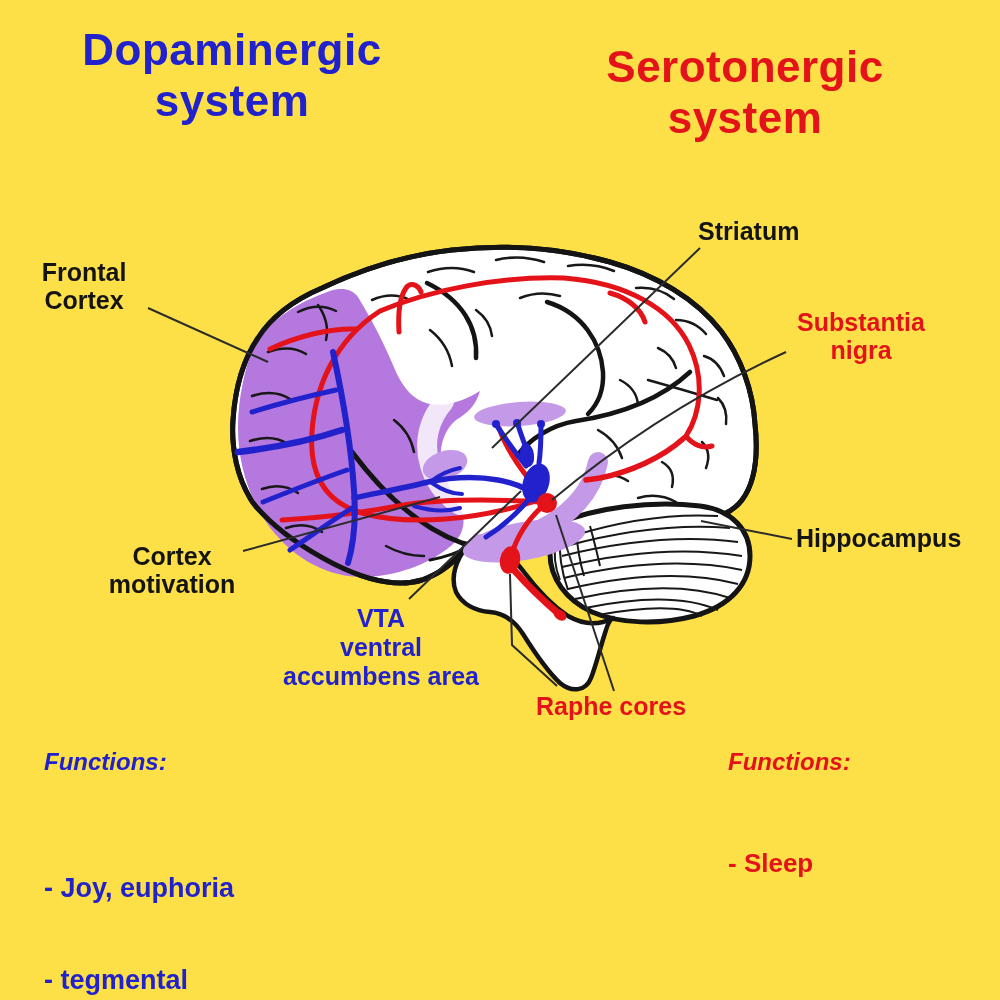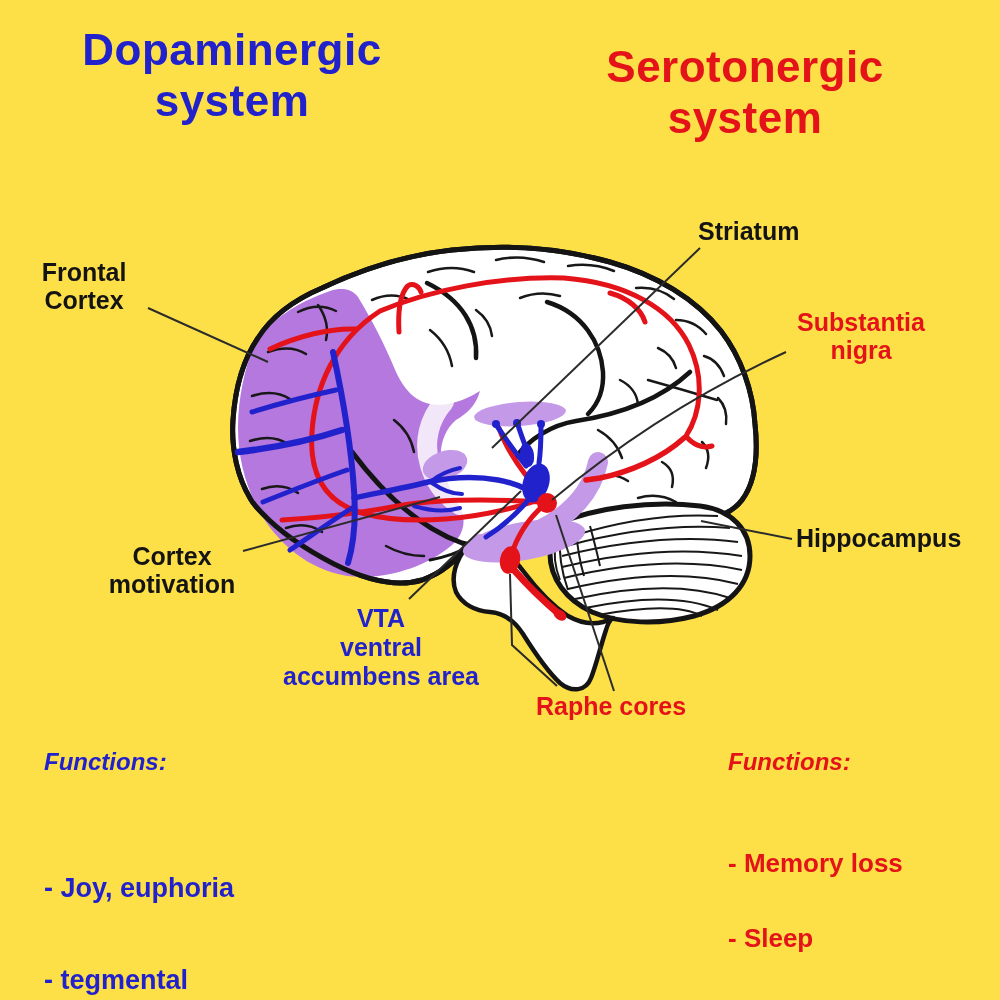--- a/index.html
+++ b/index.html
@@ -226,19 +226,18 @@
     <span class="fn-item">- Joy, euphoria</span>
     <span class="fn-item">- tegmental</span>
     
     
     
     
   </div>
 
   <div class="fn-header red-txt" style="left:728px;top:748px;">Functions:</div>
   <div class="fn-list right" style="left:728px;top:801px;">
-    <span class="fn-item">- Memory loss</span>
     <span class="fn-item">- Sleep</span>
     
     
   </div>
 
 </div>
 
 </body></html>

